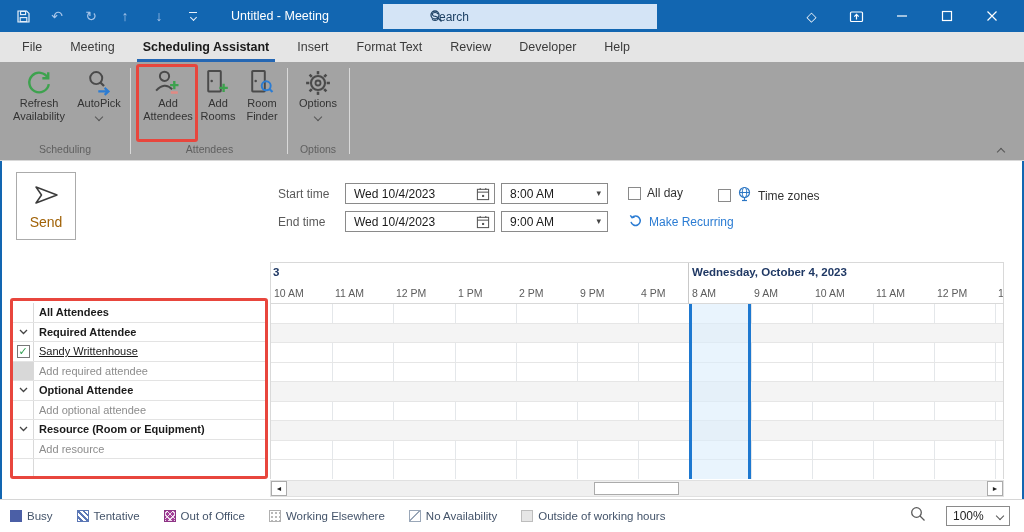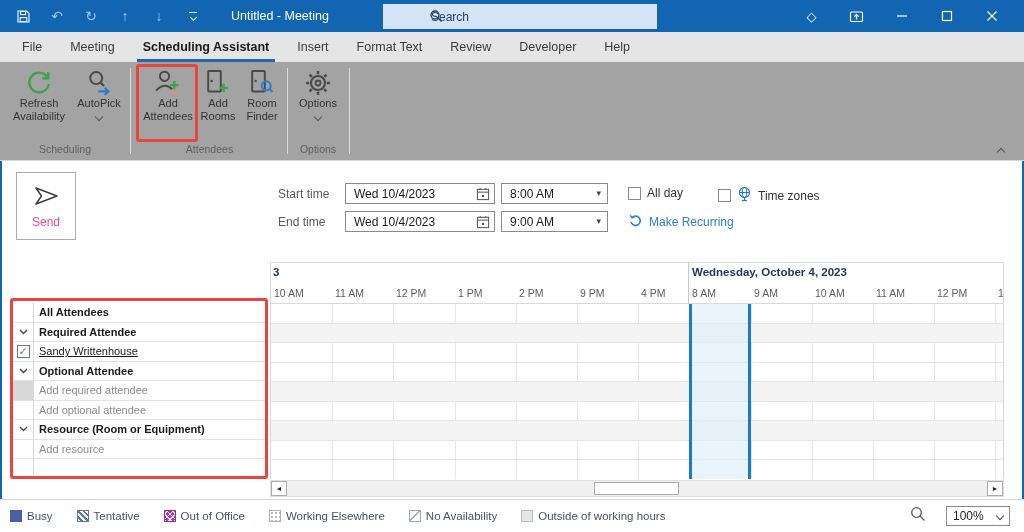--- a/index.html
+++ b/index.html
@@ -29,21 +29,21 @@
   .rbtn { position:absolute; top:2px; height:78px; display:flex; flex-direction:column; align-items:center; padding-top:5px; }
   .rbtn .rlab { font-size:11px; color:#333; line-height:13px; text-align:center; white-space:nowrap; }
   .chev { width:6px; height:6px; border-right:1.4px solid #555; border-bottom:1.4px solid #555; display:inline-block; transform:rotate(45deg); }
   .chev.up { transform:rotate(225deg); }
   .vdiv { position:absolute; top:6px; height:86px; width:1px; background:#d9d9d9; }
   .grouplabels { position:absolute; left:0; top:143px; width:1024px; height:17px; }
   .glabel { position:absolute; font-size:10.5px; color:#5f5f5f; text-align:center; }
   .redbox { position:absolute; border:3px solid #e8463d; border-radius:3px; pointer-events:none; z-index:50; }
   
   .sendbtn { position:absolute; left:16px; top:172px; width:60px; height:68px; border:1px solid #ababab; background:#fff; display:flex; flex-direction:column; align-items:center; justify-content:center; gap:6px; }
-  .sendbtn span { font-size:12px; color:#ec4899; }
+  .sendbtn span { font-size:14px; color:#a16207; }
   .flabel { position:absolute; font-size:12px; color:#5a5a5a; white-space:nowrap; }
   .field { position:absolute; height:21px; background:#fff; border:1px solid #8a8a8a; font-size:12px; color:#1a1a1a; display:flex; align-items:center; padding-left:8px; }
   .field .cal { position:absolute; right:4px; top:3px; }
   .field .dd { position:absolute; right:6px; top:4px; color:#444; font-size:9px; }
   .cbx { width:13px; height:13px; border:1px solid #8a8a8a; background:#fff; display:inline-block; flex:none; }
   .cbrow { position:absolute; display:flex; align-items:center; gap:6px; font-size:12px; color:#333; }
   .reclink { position:absolute; display:flex; align-items:center; gap:6px; font-size:12px; color:#2b7cd3; }
   
   .grid { position:absolute; left:270px; top:262px; width:734px; height:217px; border:1px solid #d9d9d9; border-bottom:none; overflow:hidden; background:#fff; }
   .dayrow { position:absolute; left:0; top:0; width:734px; height:20px; }
@@ -362,30 +362,30 @@
         </span>
       <span class="att-label b">Required Attendee</span>
     </div>
     <div class="att-row">
       <span class="att-left">
           <span class="ckd">✓</span>
         </span>
       <span class="att-label name-link">Sandy Writtenhouse</span>
     </div>
     <div class="att-row">
+      <span class="att-left shaded"></span>
+      <span class="att-label ph">Add required attendee</span>
+    </div>
+    <div class="att-row">
       <span class="att-left">
           <svg width="9" height="6">
             <polyline points="1,1 4.5,4.5 8,1" fill="none" stroke="#444" stroke-width="1.3"></polyline>
           </svg>
         </span>
       <span class="att-label b">Optional Attendee</span>
-    </div>
-    <div class="att-row">
-      <span class="att-left shaded"></span>
-      <span class="att-label ph">Add required attendee</span>
     </div>
     <div class="att-row">
       <span class="att-left"></span>
       <span class="att-label ph">Add optional attendee</span>
     </div>
     <div class="att-row">
       <span class="att-left">
           <svg width="9" height="6">
             <polyline points="1,1 4.5,4.5 8,1" fill="none" stroke="#444" stroke-width="1.3"></polyline>
           </svg>

